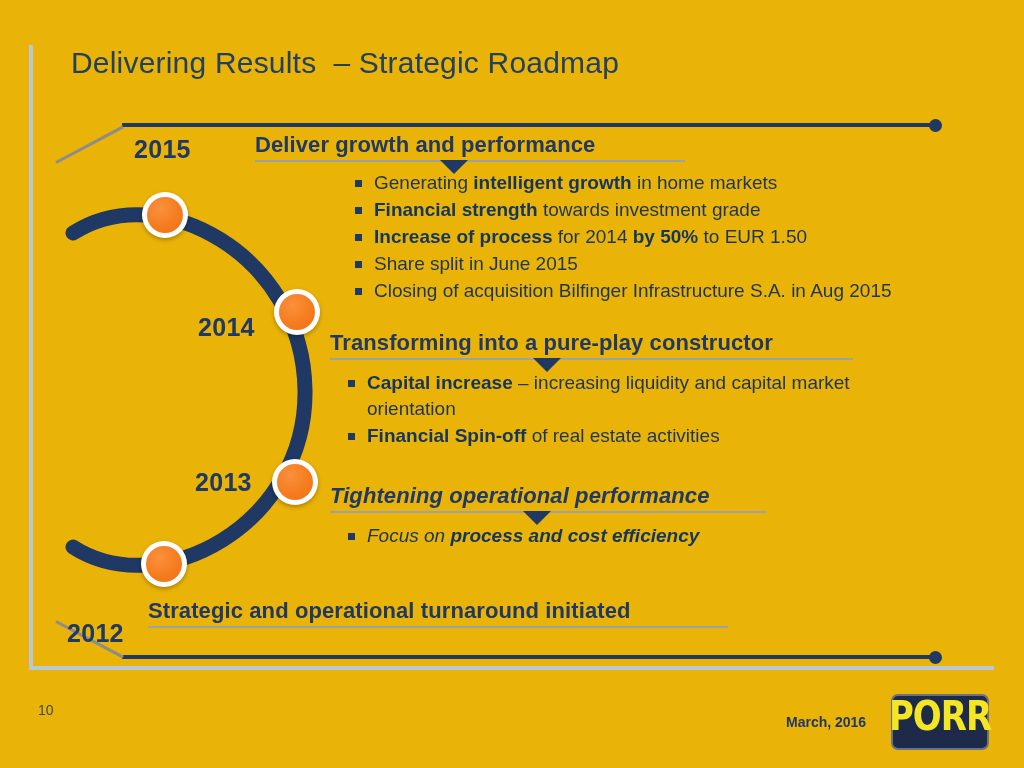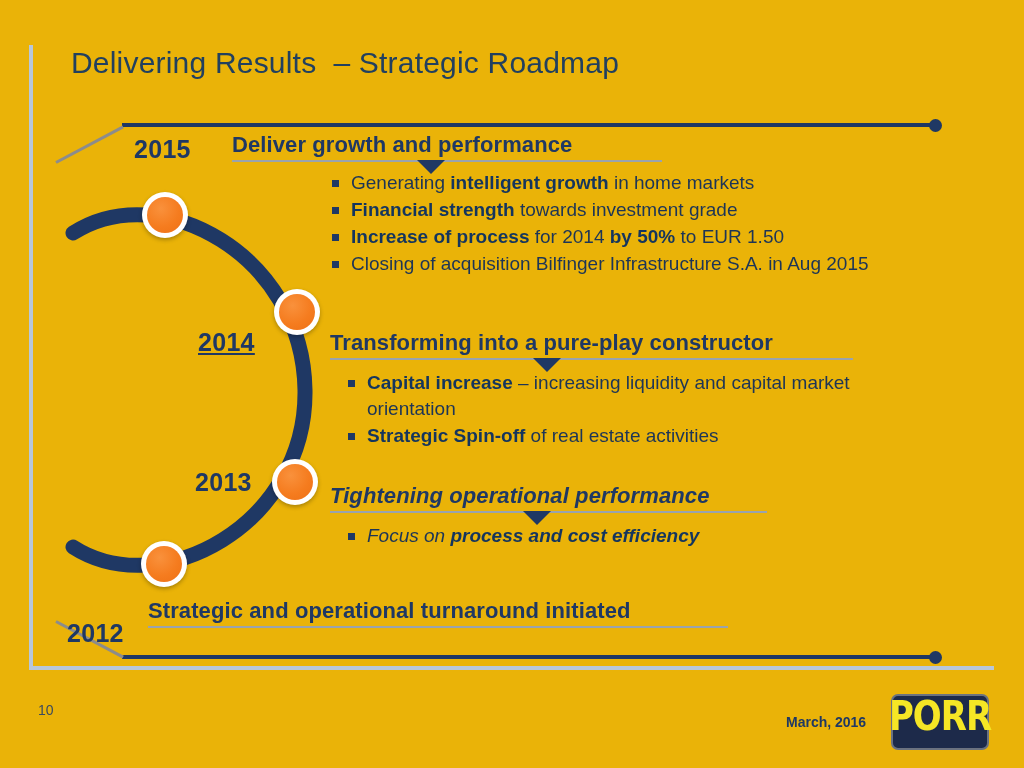--- a/index.html
+++ b/index.html
@@ -119,21 +119,21 @@
 
   
   .year {
     position: absolute;
     font-size: 25px;
     font-weight: bold;
     color: #1f3864;
     letter-spacing: 0.3px;
   }
   .year-2015 { left: 134px; top: 135px; }
-  .year-2014 { left: 198px; top: 328px; text-decoration: underline; }
+  .year-2014 { left: 198px; top: 313px; }
   .year-2013 { left: 195px; top: 468px; }
   .year-2012 { left: 67px; top: 619px; }
 
   
   .section { position: absolute; }
 
   .sec-heading {
     font-size: 22px;
     font-weight: bold;
     color: #1f3864;
@@ -179,21 +179,21 @@
     position: absolute;
     left: 2px;
     top: 10px;
     width: 7px;
     height: 7px;
     background: #1f3864;
   }
   b, strong { font-weight: bold; color: #14355e; }
 
   
-  .sec-2015 { left: 232px; top: 132px; width: 430px; }
+  .sec-2015 { left: 255px; top: 132px; width: 430px; }
   .sec-2015 .bullets { margin-left: 98px; margin-top: 8px; }
 
   .sec-2014 { left: 330px; top: 330px; width: 523px; }
   .sec-2014 .bullets { margin-left: 16px; margin-top: 10px; }
 
   .sec-2013 { left: 330px; top: 483px; width: 437px; font-style: italic; }
   .sec-2013 .bullets { margin-left: 16px; margin-top: 10px; }
 
   .sec-2012 { left: 148px; top: 598px; width: 580px; }
 
@@ -270,33 +270,34 @@
   <div class="section sec-2015">
     <div class="sec-heading">Deliver growth and performance</div>
     <div class="rule-wrap">
       <div class="rule"></div>
       <div class="rule-arrow" style="left:185px"></div>
     </div>
     <ul class="bullets">
         <li><span>Generating </span><b>intelligent growth</b><span> in home markets</span></li>
         <li><b>Financial strength</b><span> towards investment grade</span></li>
         <li><b>Increase of process</b><span> for 2014 </span><b>by 50%</b><span> to EUR 1.50</span></li>
+        <li><span>Share split in June 2015</span></li>
         <li><span>Closing of acquisition Bilfinger Infrastructure S.A. in Aug 2015</span></li>
       </ul>
   </div>
 
   <div class="section sec-2014">
     <div class="sec-heading">Transforming into a pure-play constructor</div>
     <div class="rule-wrap">
       <div class="rule"></div>
       <div class="rule-arrow" style="left:203px"></div>
     </div>
     <ul class="bullets">
         <li class="wrap"><b>Capital increase</b><span> – increasing liquidity and capital market orientation</span></li>
-        <li><b>Strategic Spin-off</b><span> of real estate activities</span></li>
+        <li><b>Financial Spin-off</b><span> of real estate activities</span></li>
       </ul>
   </div>
 
   <div class="section sec-2013">
     <div class="sec-heading">Tightening operational performance</div>
     <div class="rule-wrap">
       <div class="rule"></div>
       <div class="rule-arrow" style="left:193px"></div>
     </div>
     <ul class="bullets">

